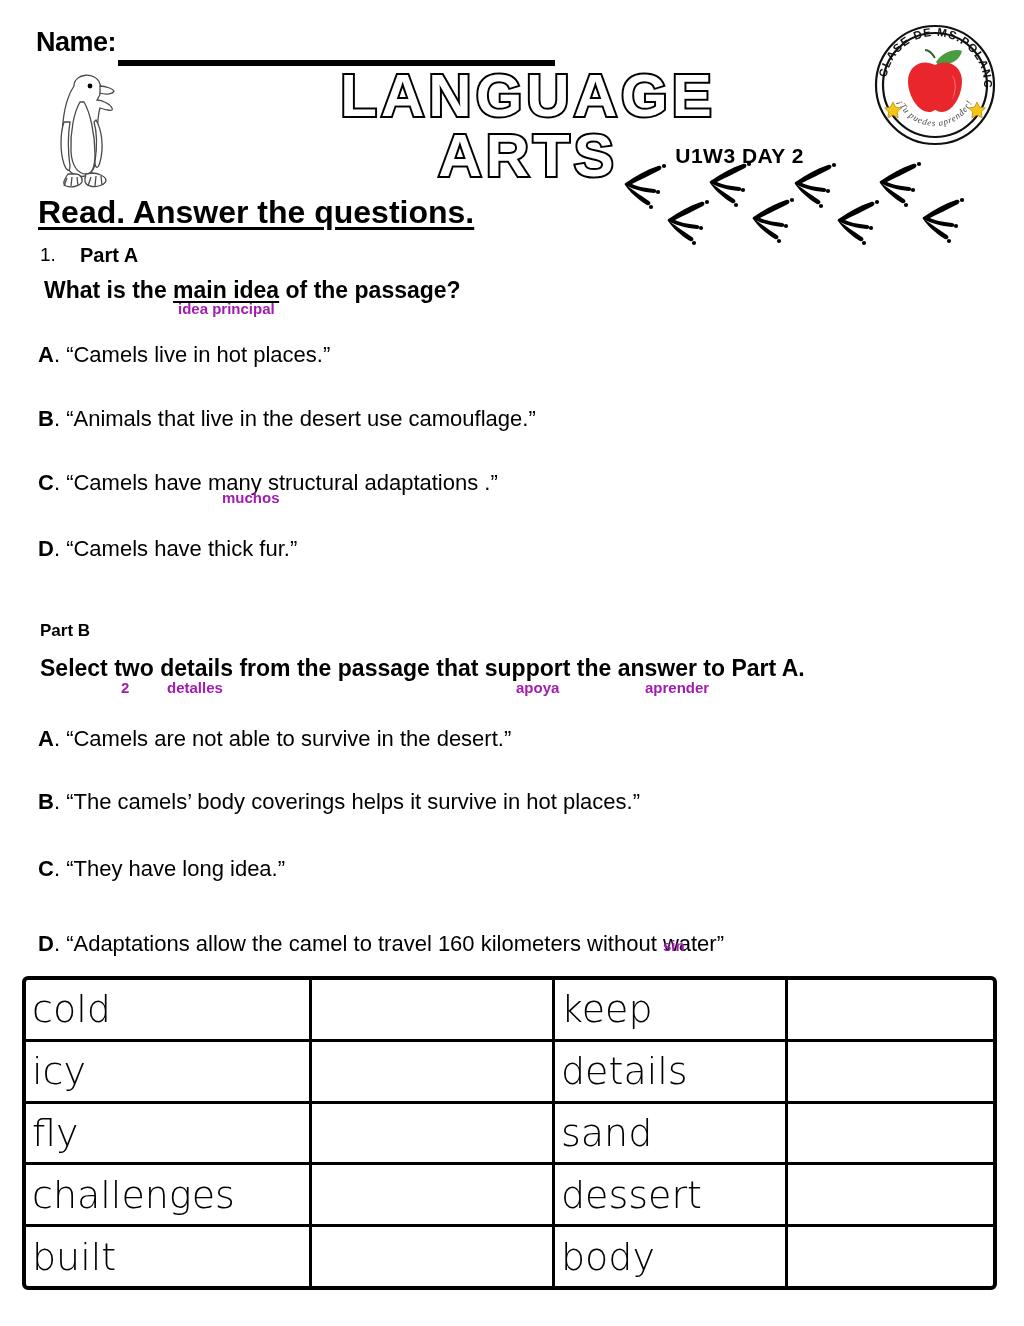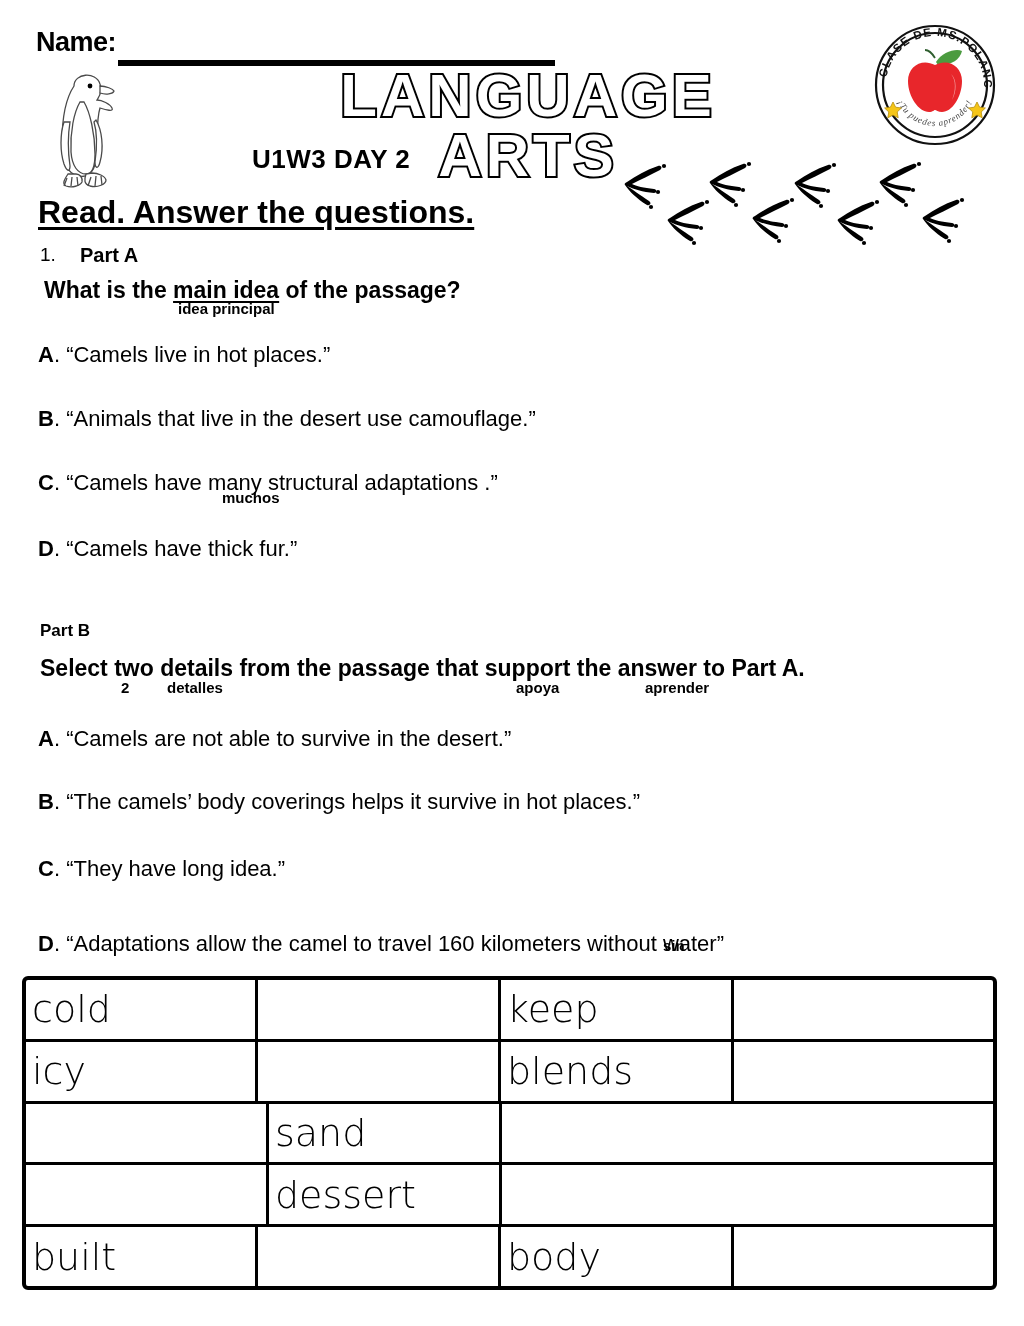--- a/index.html
+++ b/index.html
@@ -55,22 +55,22 @@
     line-height: 1;
     color: #ffffff;
     -webkit-text-stroke: 4px #000000;
     paint-order: stroke fill;
   }
   .title-sub {
     position: absolute;
     left: 252px;
     top: 144px;
     width: 552px;
-    text-align: left;
-    font-size: 26px;
+    text-align: right;
+    font-size: 21px;
     font-weight: bold;
     letter-spacing: 0.5px;
   }
 
   .logo {
     position: absolute;
     left: 872px;
     top: 22px;
     width: 126px;
     height: 126px;
@@ -138,21 +138,21 @@
     left: 40px;
     top: 655px;
     font-size: 23px;
     font-weight: bold;
     white-space: nowrap;
   }
 
   
   .gloss {
     position: absolute;
-    color: #000000;
+    color: #a21caf;
     font-size: 15px;
     font-weight: bold;
     white-space: nowrap;
   }
 
   
   .word-table {
     position: absolute;
     left: 22px;
     top: 976px;
@@ -176,21 +176,21 @@
     box-sizing: border-box;
     display: flex;
     align-items: center;
     padding-left: 6px;
     font-size: 38px;
     font-family: "DejaVu Sans", sans-serif;
     font-weight: 300;
     overflow: hidden;
   }
   .wt-cell:last-child { border-right: none; }
-  .wt-c1 { width: 232px; }
+  .wt-c1 { width: 286px; }
   .wt-c2 { width: 243px; }
   .wt-c3 { width: 233px; }
   .wt-c4 { flex: 1 1 auto; }
 </style>
 </head>
 <body>
 
 <div class="name-label">Name:</div>
 <div class="name-rule"></div>
 
@@ -291,29 +291,31 @@
 <div class="word-table">
   <div class="wt-row">
     <div class="wt-cell wt-c1">cold</div>
     <div class="wt-cell wt-c2"></div>
     <div class="wt-cell wt-c3">keep</div>
     <div class="wt-cell wt-c4"></div>
   </div>
   <div class="wt-row">
     <div class="wt-cell wt-c1">icy</div>
     <div class="wt-cell wt-c2"></div>
-    <div class="wt-cell wt-c3">blends</div>
-    <div class="wt-cell wt-c4"></div>
-  </div>
-  <div class="wt-row">
+    <div class="wt-cell wt-c3">details</div>
+    <div class="wt-cell wt-c4"></div>
+  </div>
+  <div class="wt-row">
+    <div class="wt-cell wt-c1">fly</div>
     <div class="wt-cell wt-c2"></div>
     <div class="wt-cell wt-c3">sand</div>
     <div class="wt-cell wt-c4"></div>
   </div>
   <div class="wt-row">
+    <div class="wt-cell wt-c1">challenges</div>
     <div class="wt-cell wt-c2"></div>
     <div class="wt-cell wt-c3">dessert</div>
     <div class="wt-cell wt-c4"></div>
   </div>
   <div class="wt-row">
     <div class="wt-cell wt-c1">built</div>
     <div class="wt-cell wt-c2"></div>
     <div class="wt-cell wt-c3">body</div>
     <div class="wt-cell wt-c4"></div>
   </div>

